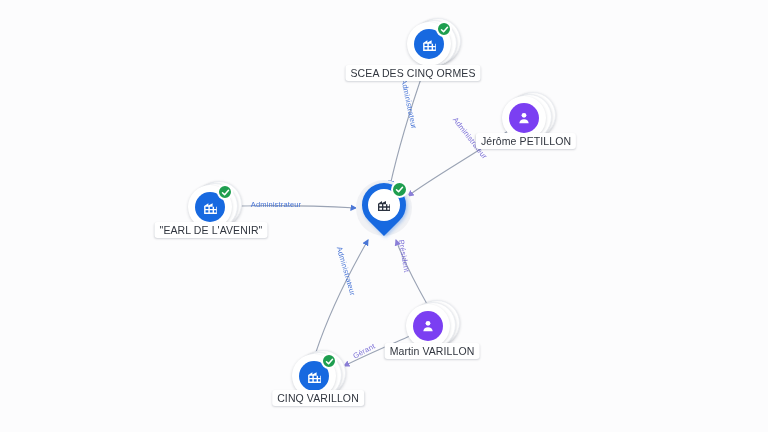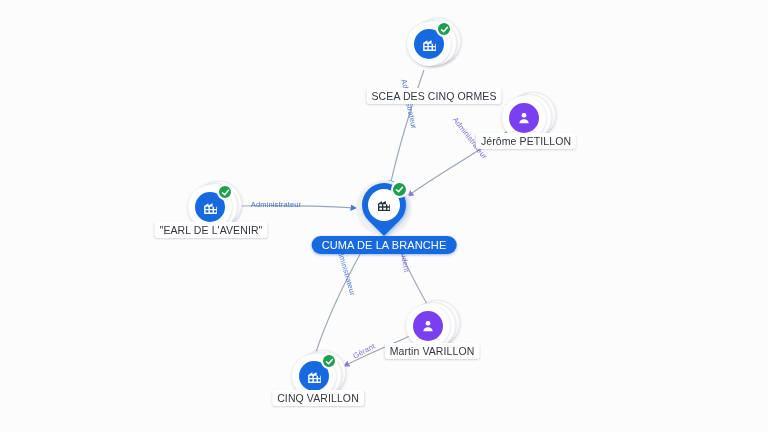--- a/index.html
+++ b/index.html
@@ -202,21 +202,21 @@
           </svg>
         </div>
         <div class="badge-check">
           <svg width="9" height="9" viewBox="0 0 24 24" fill="none" stroke="#ffffff" stroke-width="4" stroke-linecap="round" stroke-linejoin="round">
             <path d="M4 12.5 L9.5 18 L20 6"></path>
           </svg>
         </div>
       </div>
     </div>
   </div>
-  <div class="node-label" style="left:434px; top:65px;margin-top:23px;">SCEA DES CINQ ORMES</div>
+  <div class="node-label" style="left:413px; top:65px;">SCEA DES CINQ ORMES</div>
 
   <div class="node" style="left:528px; top:118px;">
     <div class="node-stack" style="width:52px; height:44px;">
       <div class="card c3"></div>
       <div class="card c2"></div>
       <div class="disc">
         <div class="glyph-circle person">
           <svg width="16" height="16" viewBox="0 0 24 24" fill="#ffffff">
             <circle cx="12" cy="8" r="3.6"></circle>
             <path d="M5 20c0-3.9 3.1-6.2 7-6.2s7 2.3 7 6.2z"></path>
@@ -292,15 +292,14 @@
           <path d="M3 21V10l6-4v3l6-3v5h6v10H3zm2-2h4v-3H5v3zm0-5h4v-3H5v3zm6 5h4v-3h-4v3zm0-5h4v-3h-4v3zm6 5h3v-3h-3v3zm0-5h3v-3h-3v3z"></path>
         </svg>
       </div>
       <div class="badge-check" style="right:-2px; top:-2px; width:17px; height:17px;">
         <svg width="9" height="9" viewBox="0 0 24 24" fill="none" stroke="#ffffff" stroke-width="4" stroke-linecap="round" stroke-linejoin="round">
           <path d="M4 12.5 L9.5 18 L20 6"></path>
         </svg>
       </div>
     </div>
   </div>
-  <div class="node-label primary" style="left:384px; top:236px;">CUMA DE LA BRANCHE</div>
 
 </div>
 
 </body></html>

